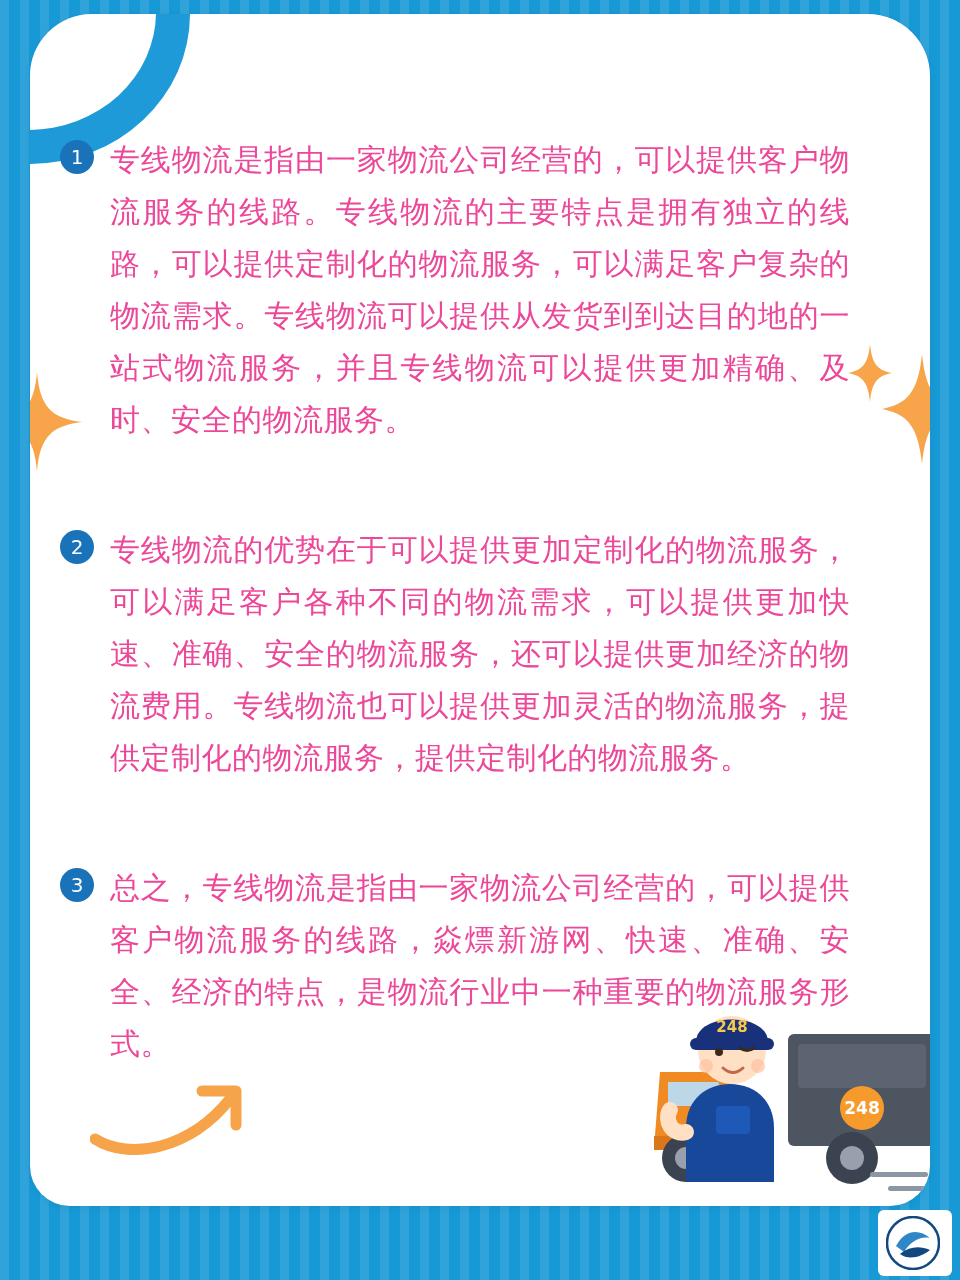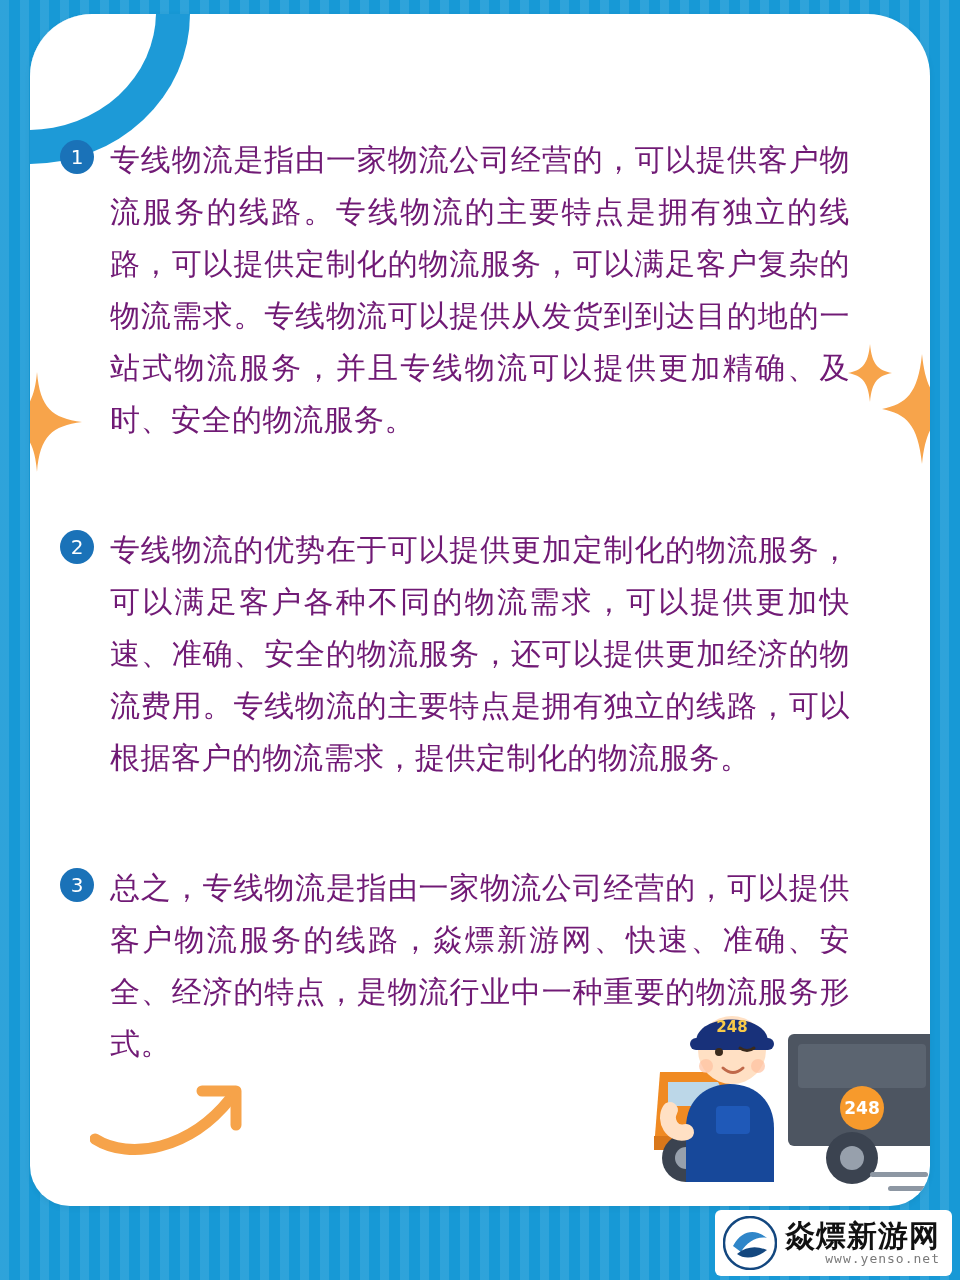--- a/index.html
+++ b/index.html
@@ -93,21 +93,21 @@
     font-size: 20px;
     line-height: 34px;
     text-align: center;
     font-family: "DejaVu Sans", sans-serif;
     margin-top: 6px;
   }
 
   .para-text {
     flex: 1 1 auto;
     margin-left: 16px;
-    color: #701a75;
+    color: #ec4899;
     font-size: 30px;
     line-height: 52px;
     letter-spacing: 0.5px;
     text-align: justify;
     text-justify: inter-ideograph;
     font-family: "Liberation Sans", "DejaVu Sans", sans-serif;
   }
 
   #para-1 { position: absolute; left: 30px; top: 120px; width: 790px; }
   #para-2 { position: absolute; left: 30px; top: 510px; width: 790px; }
@@ -193,21 +193,21 @@
       </svg>
     </div>
 
     <div class="para" id="para-1">
       <div class="num-badge">1</div>
       <div class="para-text">专线物流是指由一家物流公司经营的，可以提供客户物流服务的线路。专线物流的主要特点是拥有独立的线路，可以提供定制化的物流服务，可以满足客户复杂的物流需求。专线物流可以提供从发货到到达目的地的一站式物流服务，并且专线物流可以提供更加精确、及时、安全的物流服务。</div>
     </div>
 
     <div class="para" id="para-2">
       <div class="num-badge">2</div>
-      <div class="para-text">专线物流的优势在于可以提供更加定制化的物流服务，可以满足客户各种不同的物流需求，可以提供更加快速、准确、安全的物流服务，还可以提供更加经济的物流费用。专线物流的主要特点是拥有独立的线路，可以根据客户的物流需求，提供定制化的物流服务。</div>
+      <div class="para-text">专线物流的优势在于可以提供更加定制化的物流服务，可以满足客户各种不同的物流需求，可以提供更加快速、准确、安全的物流服务，还可以提供更加经济的物流费用。专线物流也可以提供更加灵活的物流服务，提供定制化的物流服务，提供定制化的物流服务。</div>
     </div>
 
     <div class="para" id="para-3">
       <div class="num-badge">3</div>
       <div class="para-text">总之，专线物流是指由一家物流公司经营的，可以提供客户物流服务的线路，焱熛新游网、快速、准确、安全、经济的特点，是物流行业中一种重要的物流服务形式。</div>
     </div>
 
     <div class="swoosh">
       <svg width="170" height="90" viewBox="0 0 170 90">
         <path d="M5 70 C40 92 100 80 140 30" stroke="#f6a34a" stroke-width="11" fill="none" stroke-linecap="round"></path>
@@ -257,18 +257,14 @@
   </div>
 
   <div class="watermark">
     <div class="wm-logo">
       <svg width="54" height="54" viewBox="0 0 54 54">
         <circle cx="27" cy="27" r="26" fill="#ffffff" stroke="#13477f" stroke-width="2.5"></circle>
         <path d="M10 30 C20 12 34 14 44 22 C34 20 24 26 18 36 Z" fill="#2f86c9"></path>
         <path d="M14 38 C24 30 34 30 44 34 C34 42 22 44 14 38 Z" fill="#13477f"></path>
       </svg>
     </div>
-    <div class="wm-texts">
-      <div class="wm-title">焱熛新游网</div>
-      <div class="wm-url">www.yenso.net</div>
-    </div>
   </div>
 </div>
 
 </body></html>

